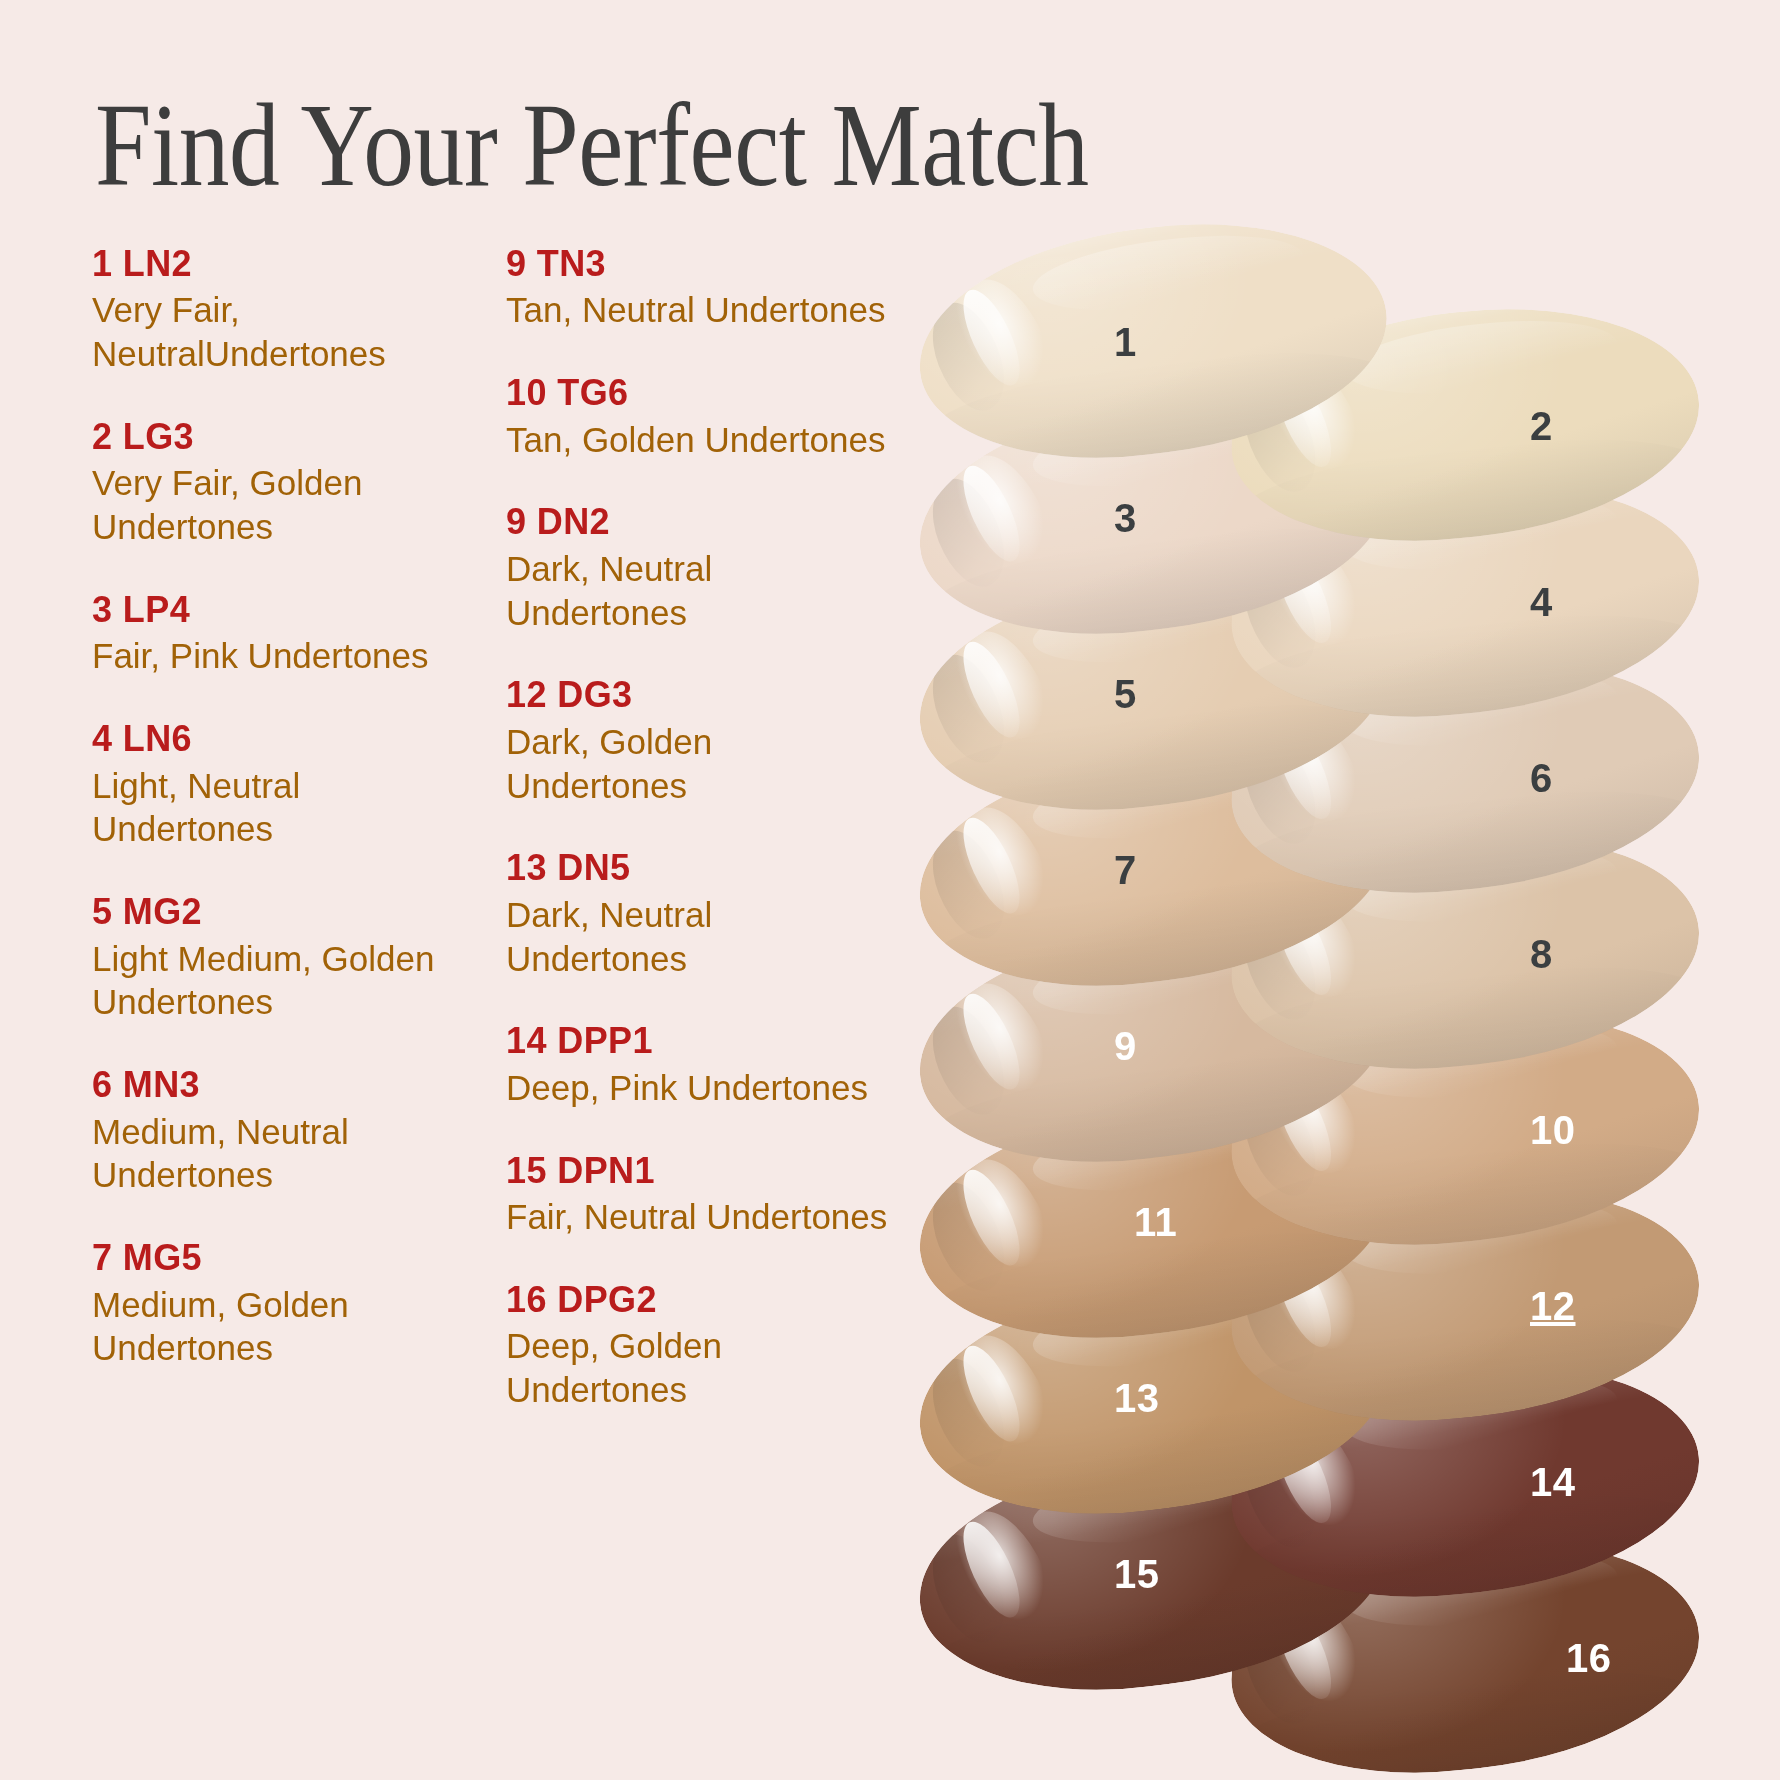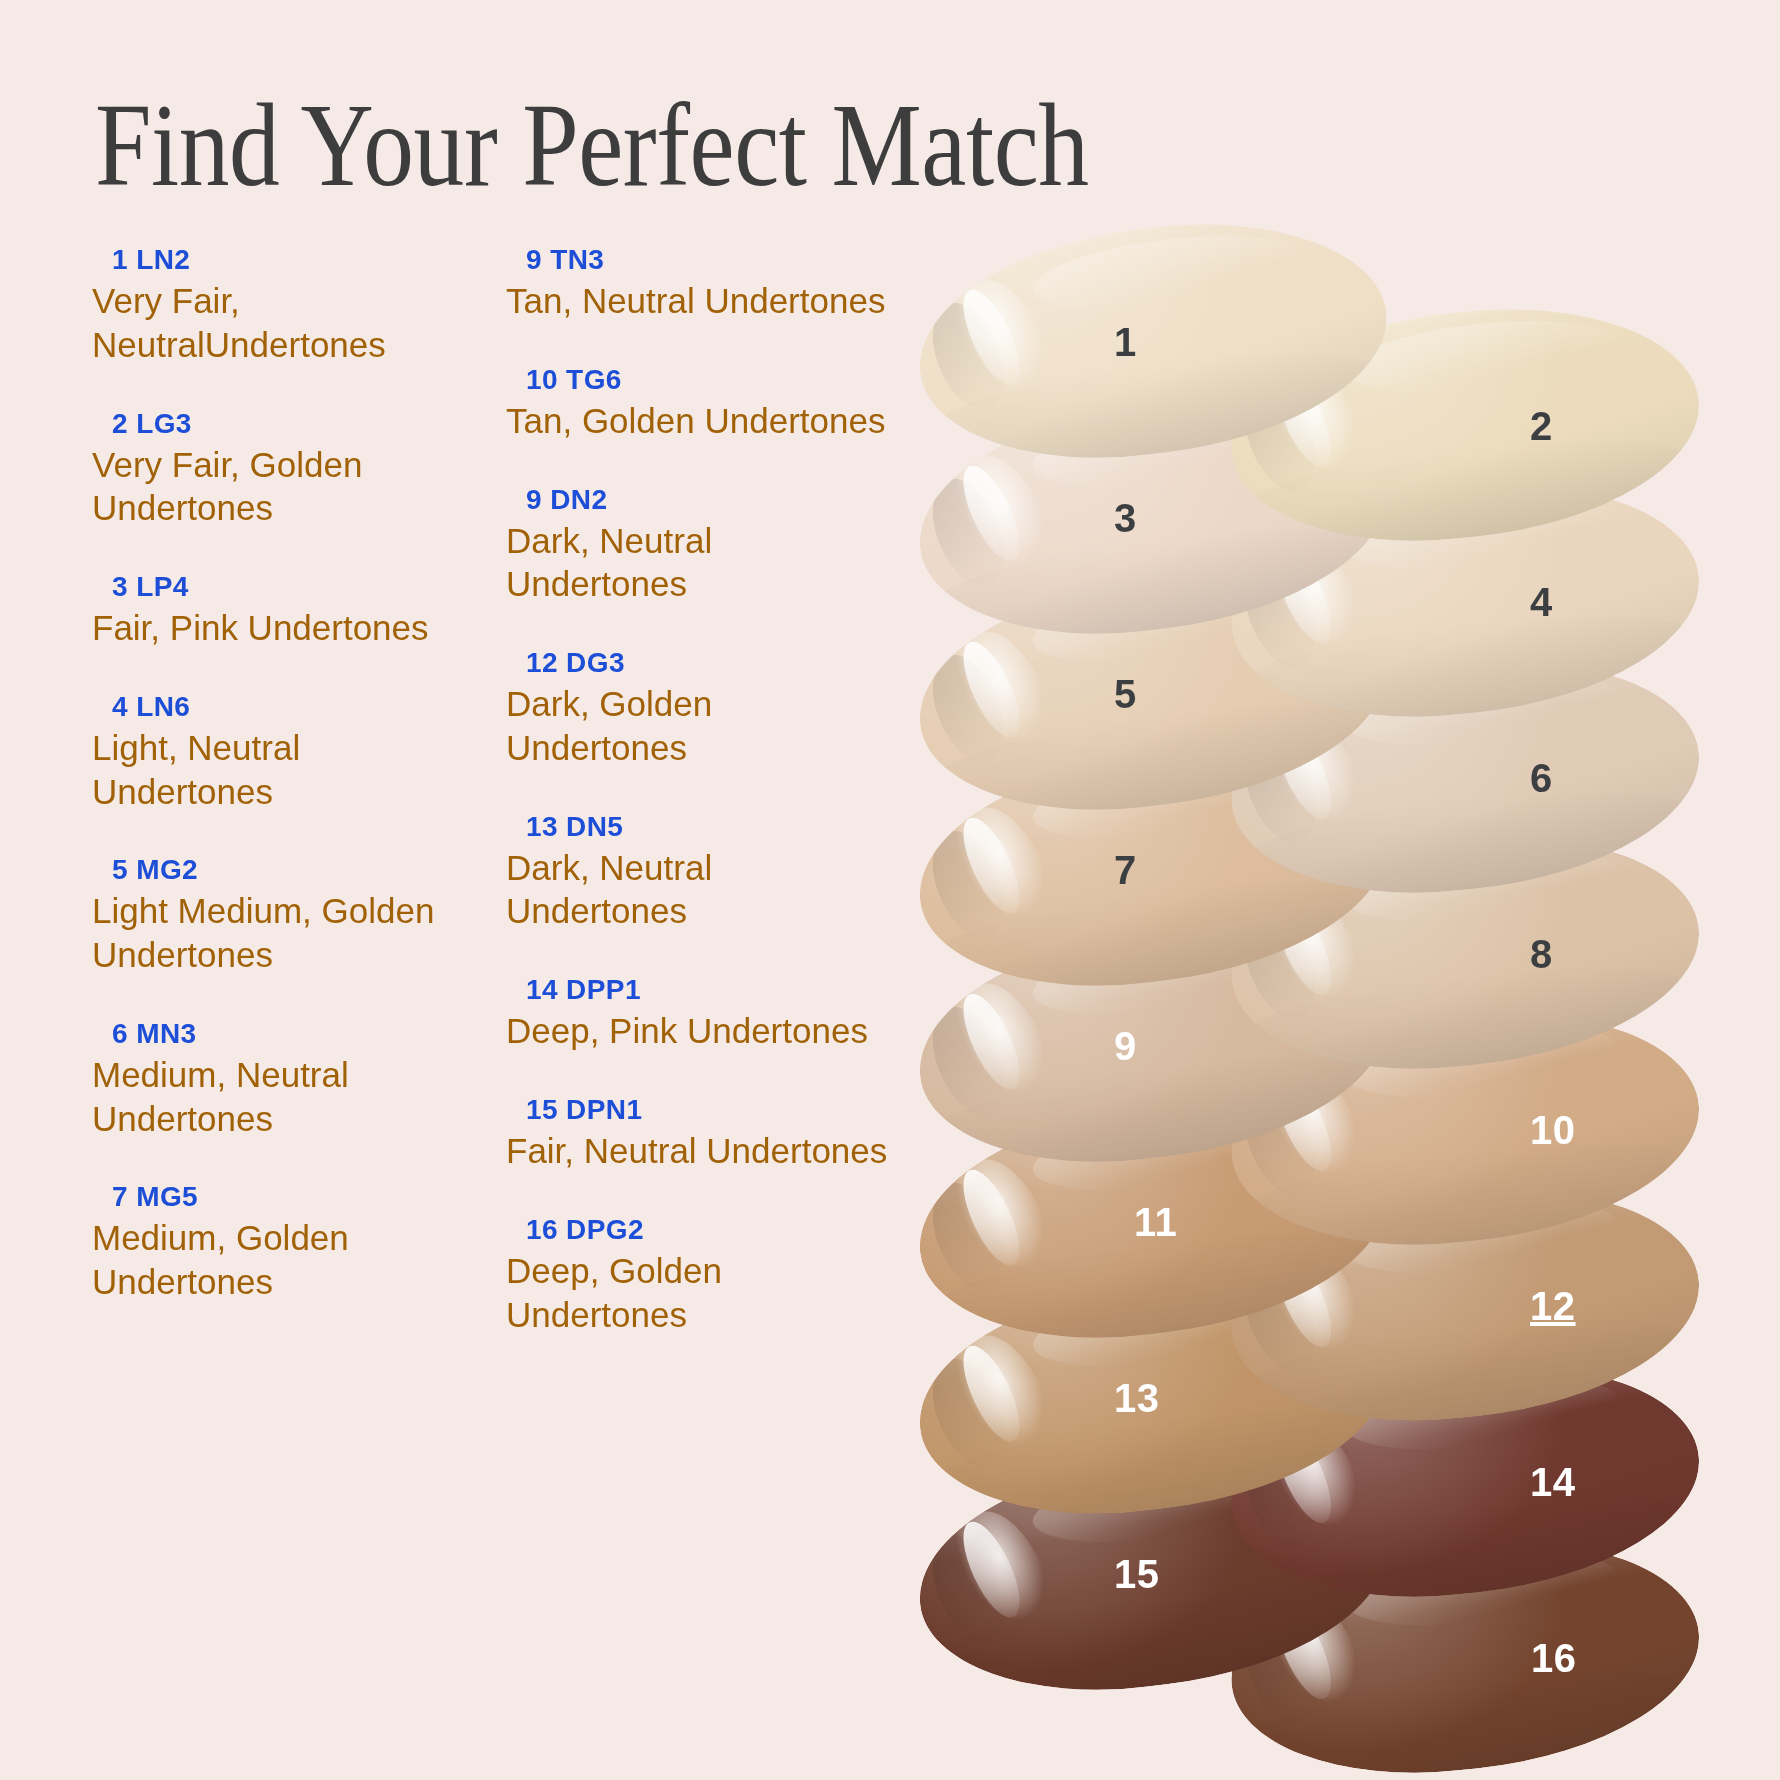--- a/index.html
+++ b/index.html
@@ -30,27 +30,26 @@
     position:absolute;
     left:0; top:243px;
     width:900px;
     display:flex;
   }
   .shade-col { width:450px; padding-left:92px; }
   .shade-col.right { padding-left:56px; }
 
   .shade-item { margin-bottom:40px; }
   .shade-code {
-    font-size:28px;
+    font-size:36px;
     font-weight:700;
-    color:#1d4ed8;
+    color:#b91c1c;
     letter-spacing:0.4px;
     line-height:1.18;
     margin-bottom:3px;
-    margin-left:20px;
   }
   .shade-desc {
     font-size:35px;
     font-weight:300;
     color:#a16207;
     line-height:1.25;
     max-width:420px;
   }
 
   
@@ -377,14 +376,14 @@
     <div class="swatch-num" style="color: rgb(255, 255, 255); left: 214px; top: 1324px; z-index: 46;">15</div>
     <div class="swatch" style="left: 330px; top: 1316px; z-index: 25; transform: rotate(-6deg);">
       <div class="body" style="background: radial-gradient(78% 120% at 30% 22%, rgba(255, 255, 255, 0.22) 0%, rgba(255, 255, 255, 0) 55%), linear-gradient(168deg, rgb(116, 68, 46) 0%, rgb(116, 68, 46) 62%, rgba(0, 0, 0, 0.09) 100%), rgb(116, 68, 46);"></div>
       <div class="shade-under"></div>
       <div class="rim"></div>
       <div class="sheen"></div>
       <div class="gloss-dark"></div>
       <div class="gloss-hook"></div>
       <div class="gloss-streak"></div>
     </div>
-    <div class="swatch-num" style="color: rgb(255, 255, 255); left: 631px; top: 1408px; z-index: 45;">16</div>
+    <div class="swatch-num" style="color: rgb(255, 255, 255); left: 666px; top: 1408px; z-index: 45;">16</div>
   </div>
 
 </body></html>

